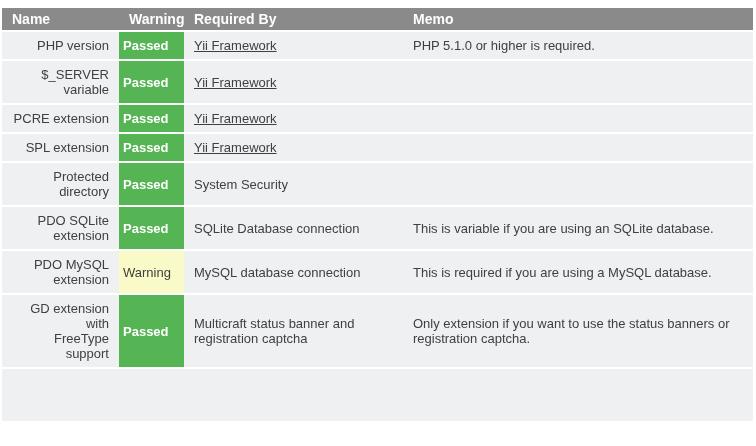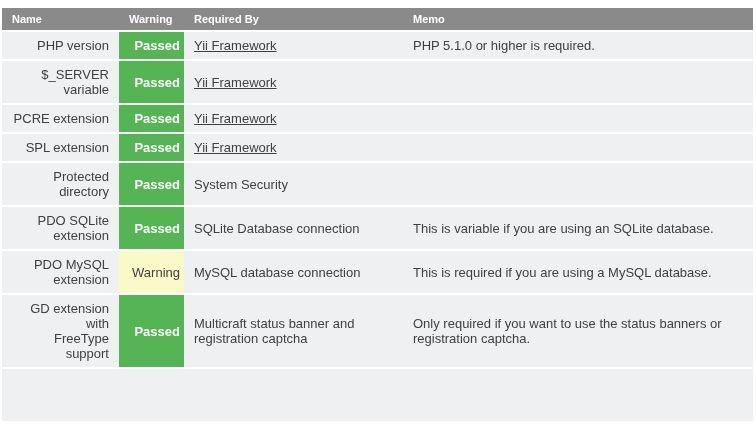--- a/index.html
+++ b/index.html
@@ -19,36 +19,36 @@
     border-collapse: separate;
     border-spacing: 0 2px;
     table-layout: fixed;
     width: 751px;
     margin: 6px 0 0 2px;
   }
   th {
     background: var(--header_bg, #8a8a8a);
     color: var(--header_text, #ffffff);
     font-weight: bold;
-    font-size: 11px;
+    font-size: 14px;
     text-align: left;
     padding: 4px 10px;
     line-height: 14px;
     overflow: hidden;
   }
   td {
     background: var(--row_bg, #eef0f2);
     padding: 6px 10px;
     line-height: 15px;
     vertical-align: middle;
     overflow: hidden;
   }
   td.c-name { white-space: pre-line; text-align: right; }
   td.c-result {
-    text-align: right;
+    text-align: left;
     padding: 6px 4px;
   }
   td.c-result.passed {
     background: var(--passed_bg, #55b555);
     color: #ffffff;
     font-weight: bold;
   }
   td.c-result.warning {
     background: var(--warning_bg, #fafac8);
     color: var(--body_text, #404040);
@@ -142,21 +142,21 @@
   </tr>
       <tr>
     <td class="c-name">GD extension
 with
 FreeType
 support</td>
     <td class="c-result passed">Passed</td>
     <td class="c-req">
       <span>Multicraft status banner and registration captcha</span>
     </td>
-    <td class="c-memo">Only required if you want to use the status banners or registration captcha.</td>
+    <td class="c-memo">Only extension if you want to use the status banners or registration captcha.</td>
   </tr>
     </tbody>
   <tbody>
     <tr class="cutoff-row">
       <td class="c-name"></td>
       <td class="c-result"></td>
       <td class="c-req"></td>
       <td class="c-memo"></td>
     </tr>
   </tbody>

